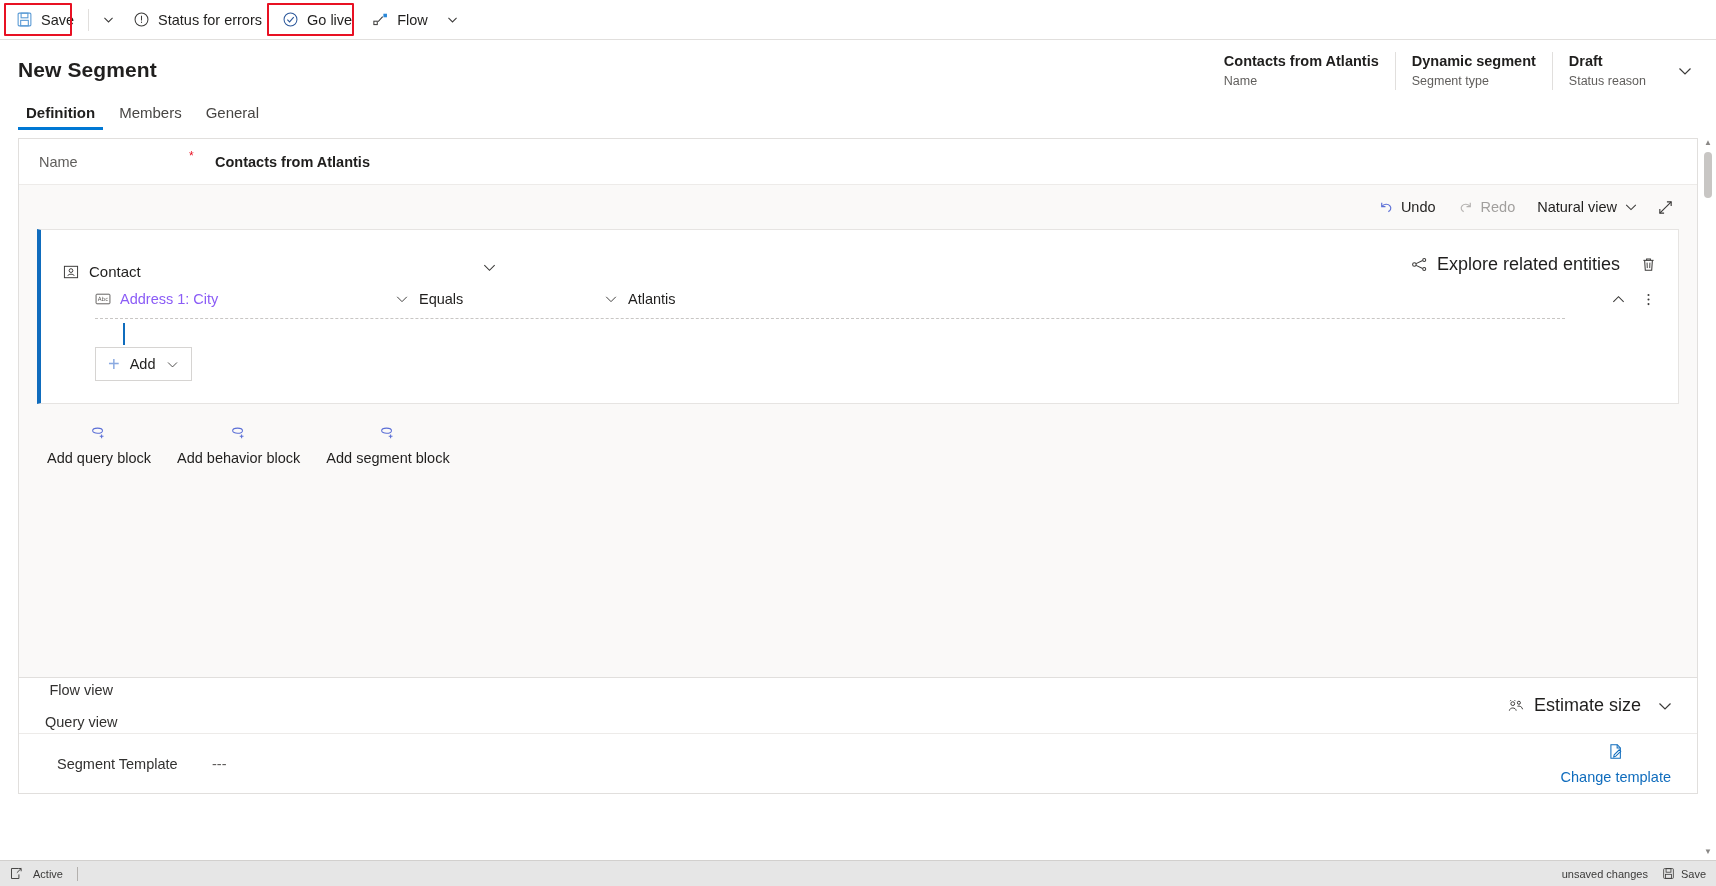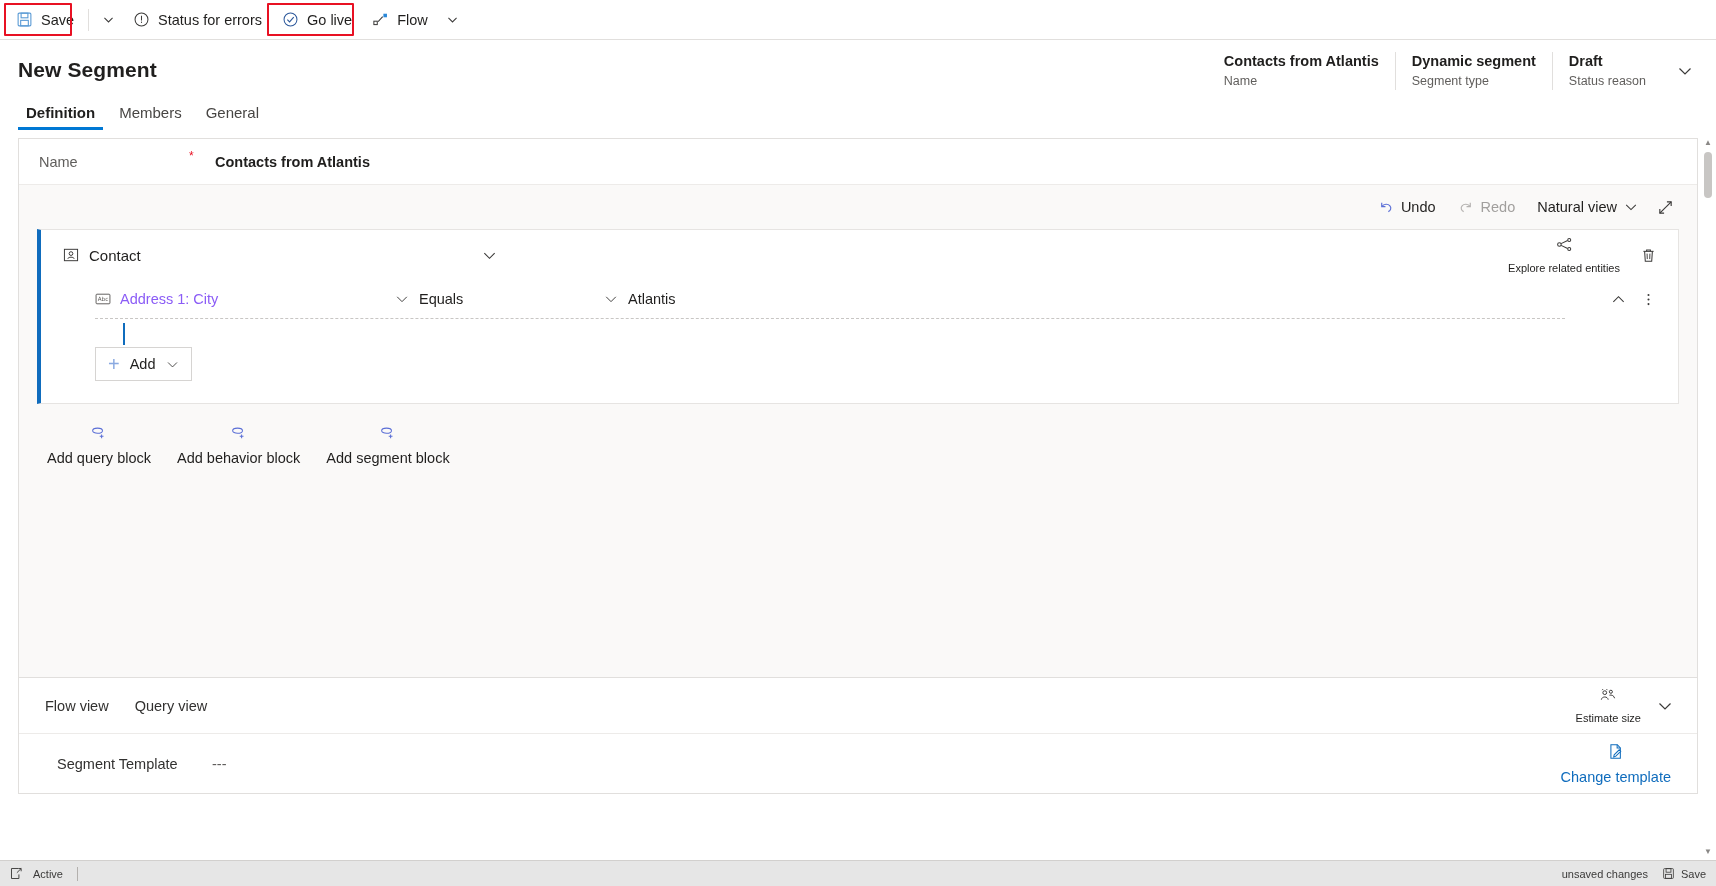--- a/index.html
+++ b/index.html
@@ -210,21 +210,21 @@
   .block {
     background: #fff;
     border: 1px solid #e6e4e2;
     border-left: 4px solid #0f6cbd;
     padding: 0;
     position: relative;
   }
   .block-head {
     height: 50px;
     display: flex;
-    align-items: center;
+    align-items: flex-end;
     padding: 0 16px 0 22px;
   }
   .block-title {
     display: flex;
     align-items: center;
     gap: 10px;
     font-size: 15px;
     color: #201f1e;
   }
   .block-head-chev {
@@ -236,26 +236,25 @@
   .block-head-right {
     margin-left: auto;
     display: flex;
     align-items: center;
     gap: 6px;
   }
   .linklike {
     display: flex;
     align-items: center;
     gap: 9px;
-    font-size: 11px;
+    font-size: 18px;
     color: #201f1e;
     padding: 5px 8px;
     cursor: pointer;
     white-space: nowrap;
-    flex-direction: column;
   }
   .iconbtn {
     width: 28px; height: 28px;
     display: flex; align-items: center; justify-content: center;
     cursor: pointer;
   }
 
   .cond-row {
     display: flex;
     align-items: center;
@@ -344,21 +343,22 @@
     border-top: 1px solid #e1dfdd;
     background: #fff;
     display: flex;
     align-items: center;
     height: 56px;
     padding: 0 18px;
   }
   .panel-tabs {
     display: flex;
     align-items: center;
-    gap: 10px;
+    gap: 4px;
+    flex-direction: column;
   }
   .ptab {
     font-size: 14.5px;
     color: #323130;
     padding: 6px 8px;
     cursor: pointer;
   }
   .panel-right {
     margin-left: auto;
     display: flex;

